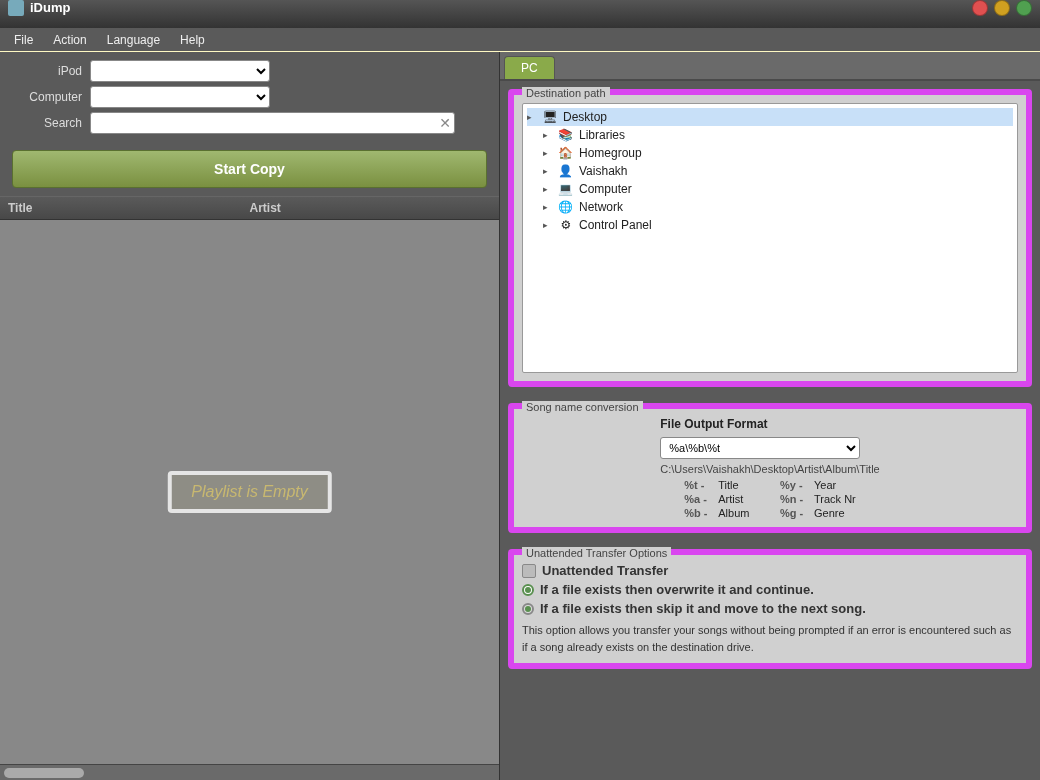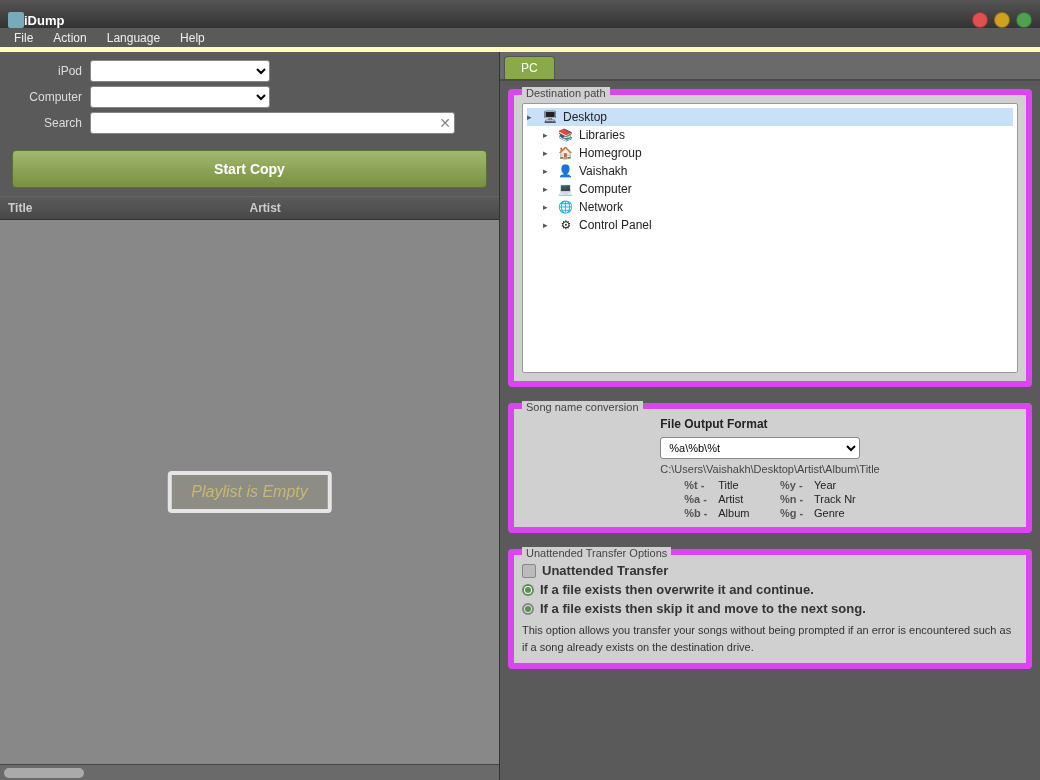--- a/index.html
+++ b/index.html
@@ -8,25 +8,26 @@
       font-size: 12px;
       background: #4a4a4a;
       width: 1040px;
       height: 780px;
       overflow: hidden;
     }
     .title-bar {
       background: linear-gradient(to bottom, #555, #333);
       height: 28px;
       display: flex;
-      align-items: flex-end;
+      align-items: flex-start;
       padding: 0 8px;
       color: #fff;
       font-size: 13px;
       font-weight: bold;
+      gap: 6px;
     }
     .title-bar .app-icon {
       width: 16px; height: 16px;
       background: #7ab;
       border-radius: 2px;
       display: inline-block;
     }
     .title-bar-buttons {
       margin-left: auto;
       display: flex;
@@ -41,21 +42,21 @@
     .tb-btn.red { background: #e05050; }
     .tb-btn.yellow { background: #d0a020; }
     .tb-btn.green { background: #50a050; }
 
     .menu-bar {
       background: #5a5a5a;
       height: 24px;
       display: flex;
       align-items: center;
       padding: 8px 4px;
-      border-bottom: 5px solid #fef9c3;
+      border-bottom: 1px solid #fef9c3;
     }
     .menu-item {
       color: #eee;
       padding: 2px 10px;
       cursor: pointer;
       font-size: 12px;
       border-radius: 3px;
     }
 
     .main-content {

